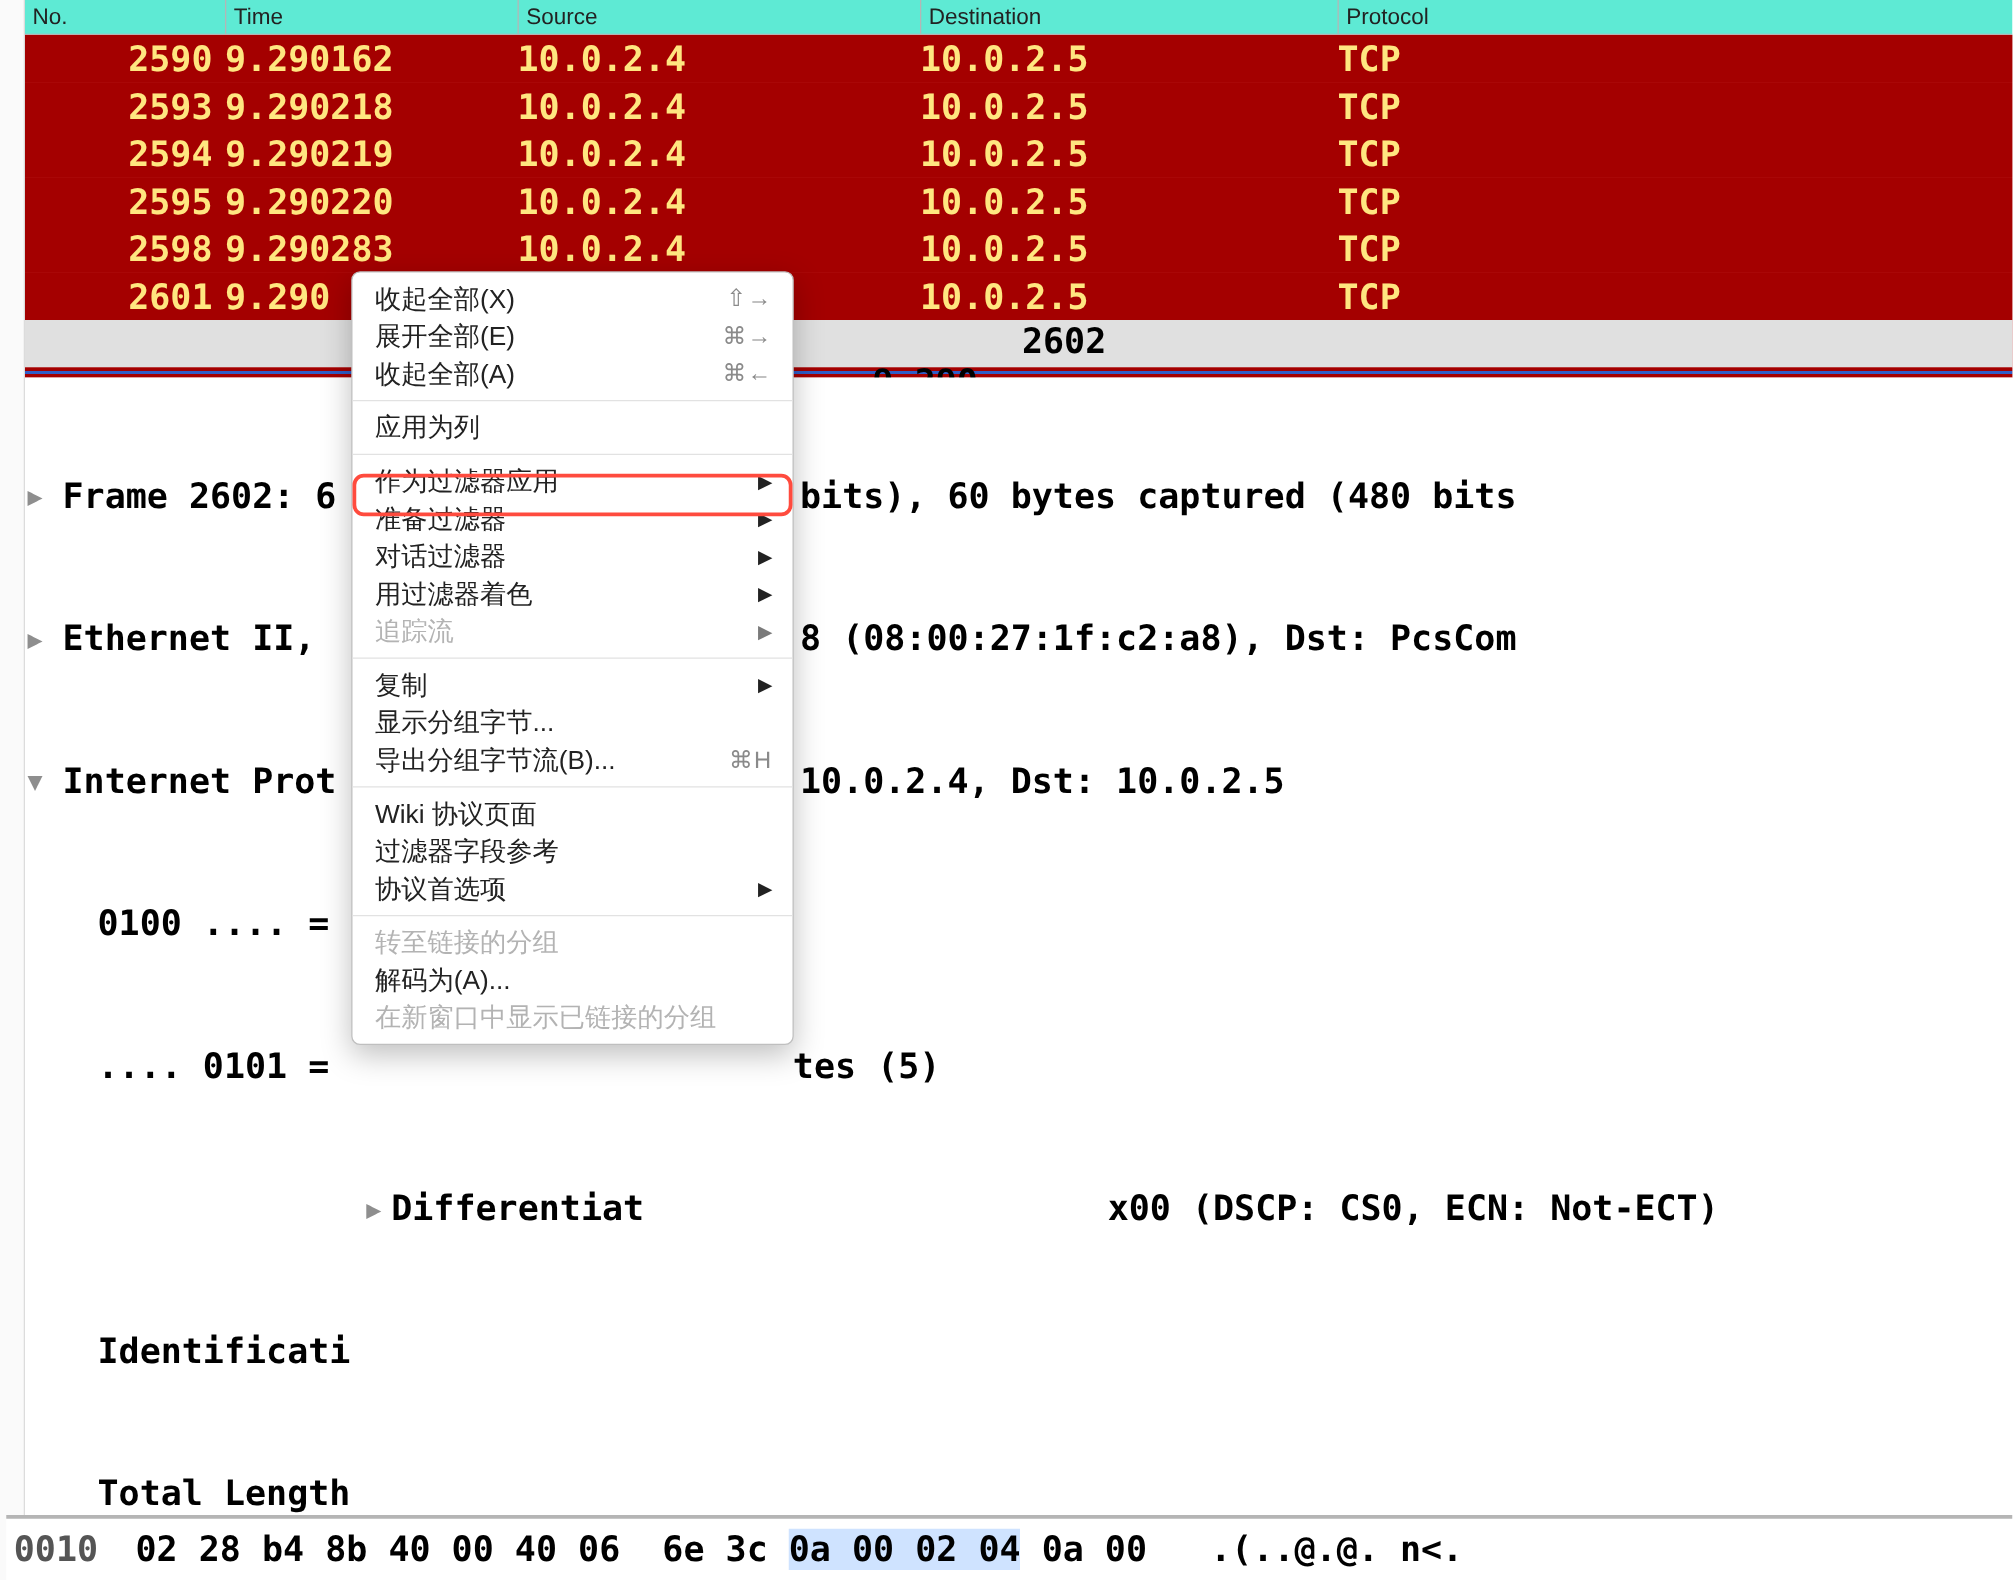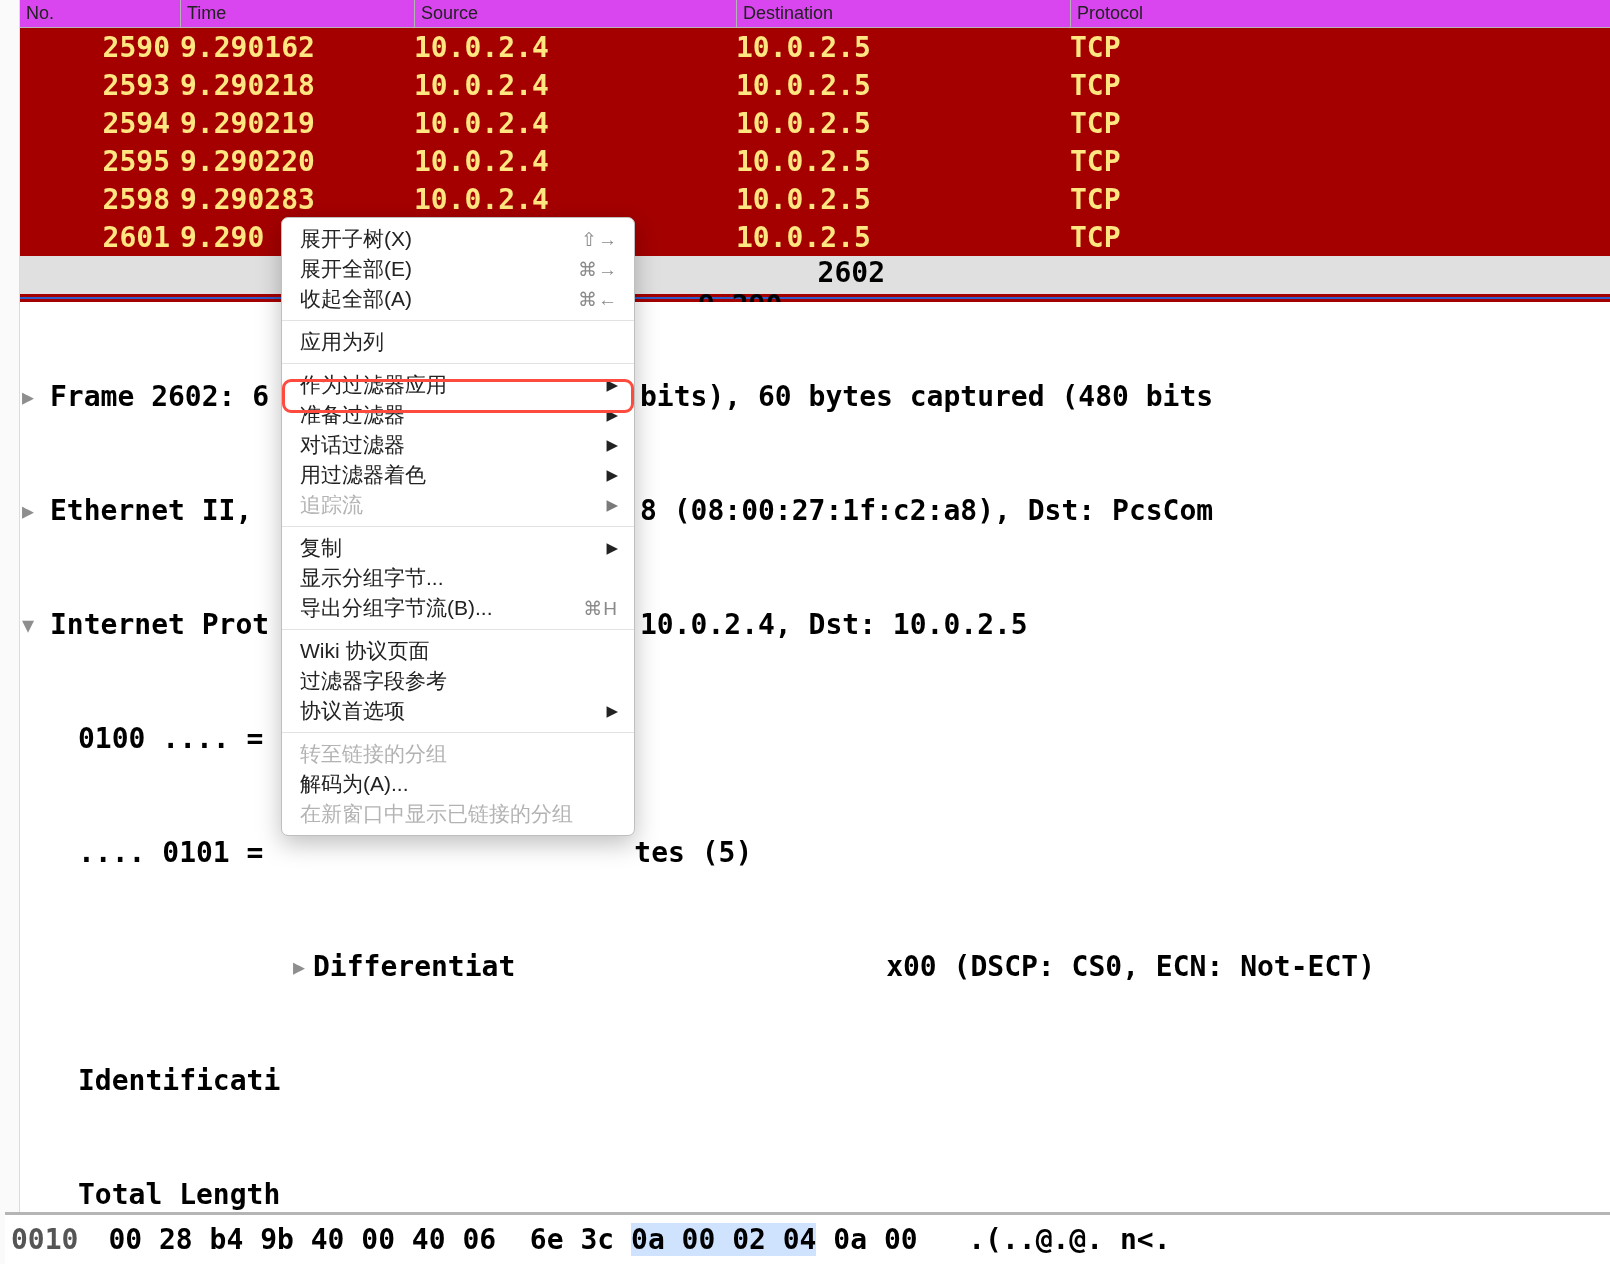--- a/index.html
+++ b/index.html
@@ -21,21 +21,21 @@
   }
   .main {
     position: absolute;
     left: 20px; top: 0; right: 0; bottom: 0;
     display: flex;
     flex-direction: column;
   }
   .thead {
     display: flex;
     height: 28px;
-    background: #d946ef;
+    background: #5eead4;
     border-bottom: 1px solid #b5b5b5;
     font-family: -apple-system, "Helvetica Neue", Arial, sans-serif;
     font-size: 18px;
     color: #222;
     align-items: center;
     justify-content: space-between;
   }
   .thead .col {
     border-left: 1px solid #b5b5b5;
     padding-left: 6px;
@@ -231,29 +231,29 @@
     
     
     
     
   </div>
 
 </div>
 
 <div class="hexbar">
   <span class="offset">0010</span>
-  <span>00 28 b4 9b 40 00 40 06  6e 3c </span>
+  <span>02 28 b4 8b 40 00 40 06  6e 3c </span>
   <span class="sel">0a 00 02 04</span>
   <span> 0a 00</span>
   <span>   .(..@.@. n&lt;.</span>
 </div>
 
 <div class="ctxmenu">
   <div class="mi">
-      <span>展开子树(X)</span>
+      <span>收起全部(X)</span>
       <span class="short">⇧→</span>
     </div>
   <div class="mi">
       <span>展开全部(E)</span>
       <span class="short">⌘→</span>
     </div>
   <div class="mi">
       <span>收起全部(A)</span>
       <span class="short">⌘←</span>
     </div>

